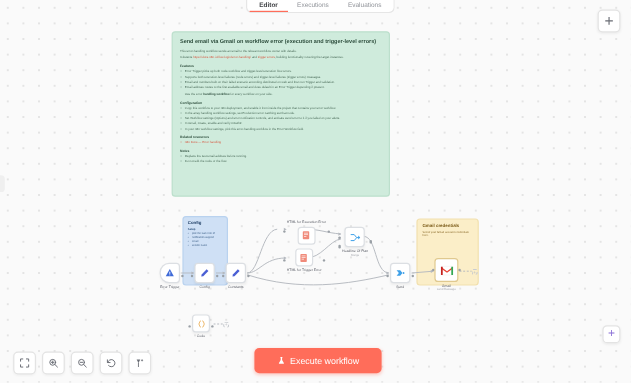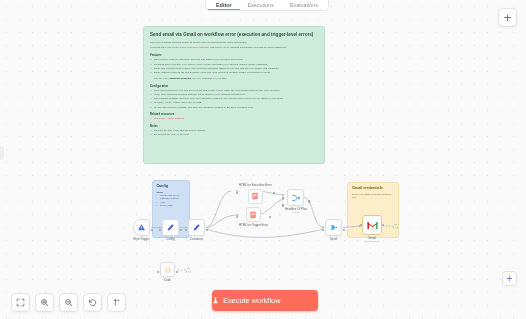--- a/index.html
+++ b/index.html
@@ -68,21 +68,21 @@
   }
   .tool-btn svg { display:block; }
 
   
   #execute-workflow-button {
     position:absolute; left:212px; bottom:8px;
     width:106px; height:21px;
     background:#ff6d5a; color:#fff;
     border:none; border-radius:4px;
     font-size:7.4px; font-family:inherit;
-    display:flex; align-items:center; justify-content:flex-start; gap:4px;
+    display:flex; align-items:center; justify-content:center; gap:4px;
     box-shadow:0 1px 3px rgba(255,109,90,.35);
     z-index:25;
   }
 
   
   .sticky {
     position:absolute; border-radius:3px; overflow:hidden;
   }
   #sticky-readme {
     left:143px; top:26px; width:182px; height:138px;

